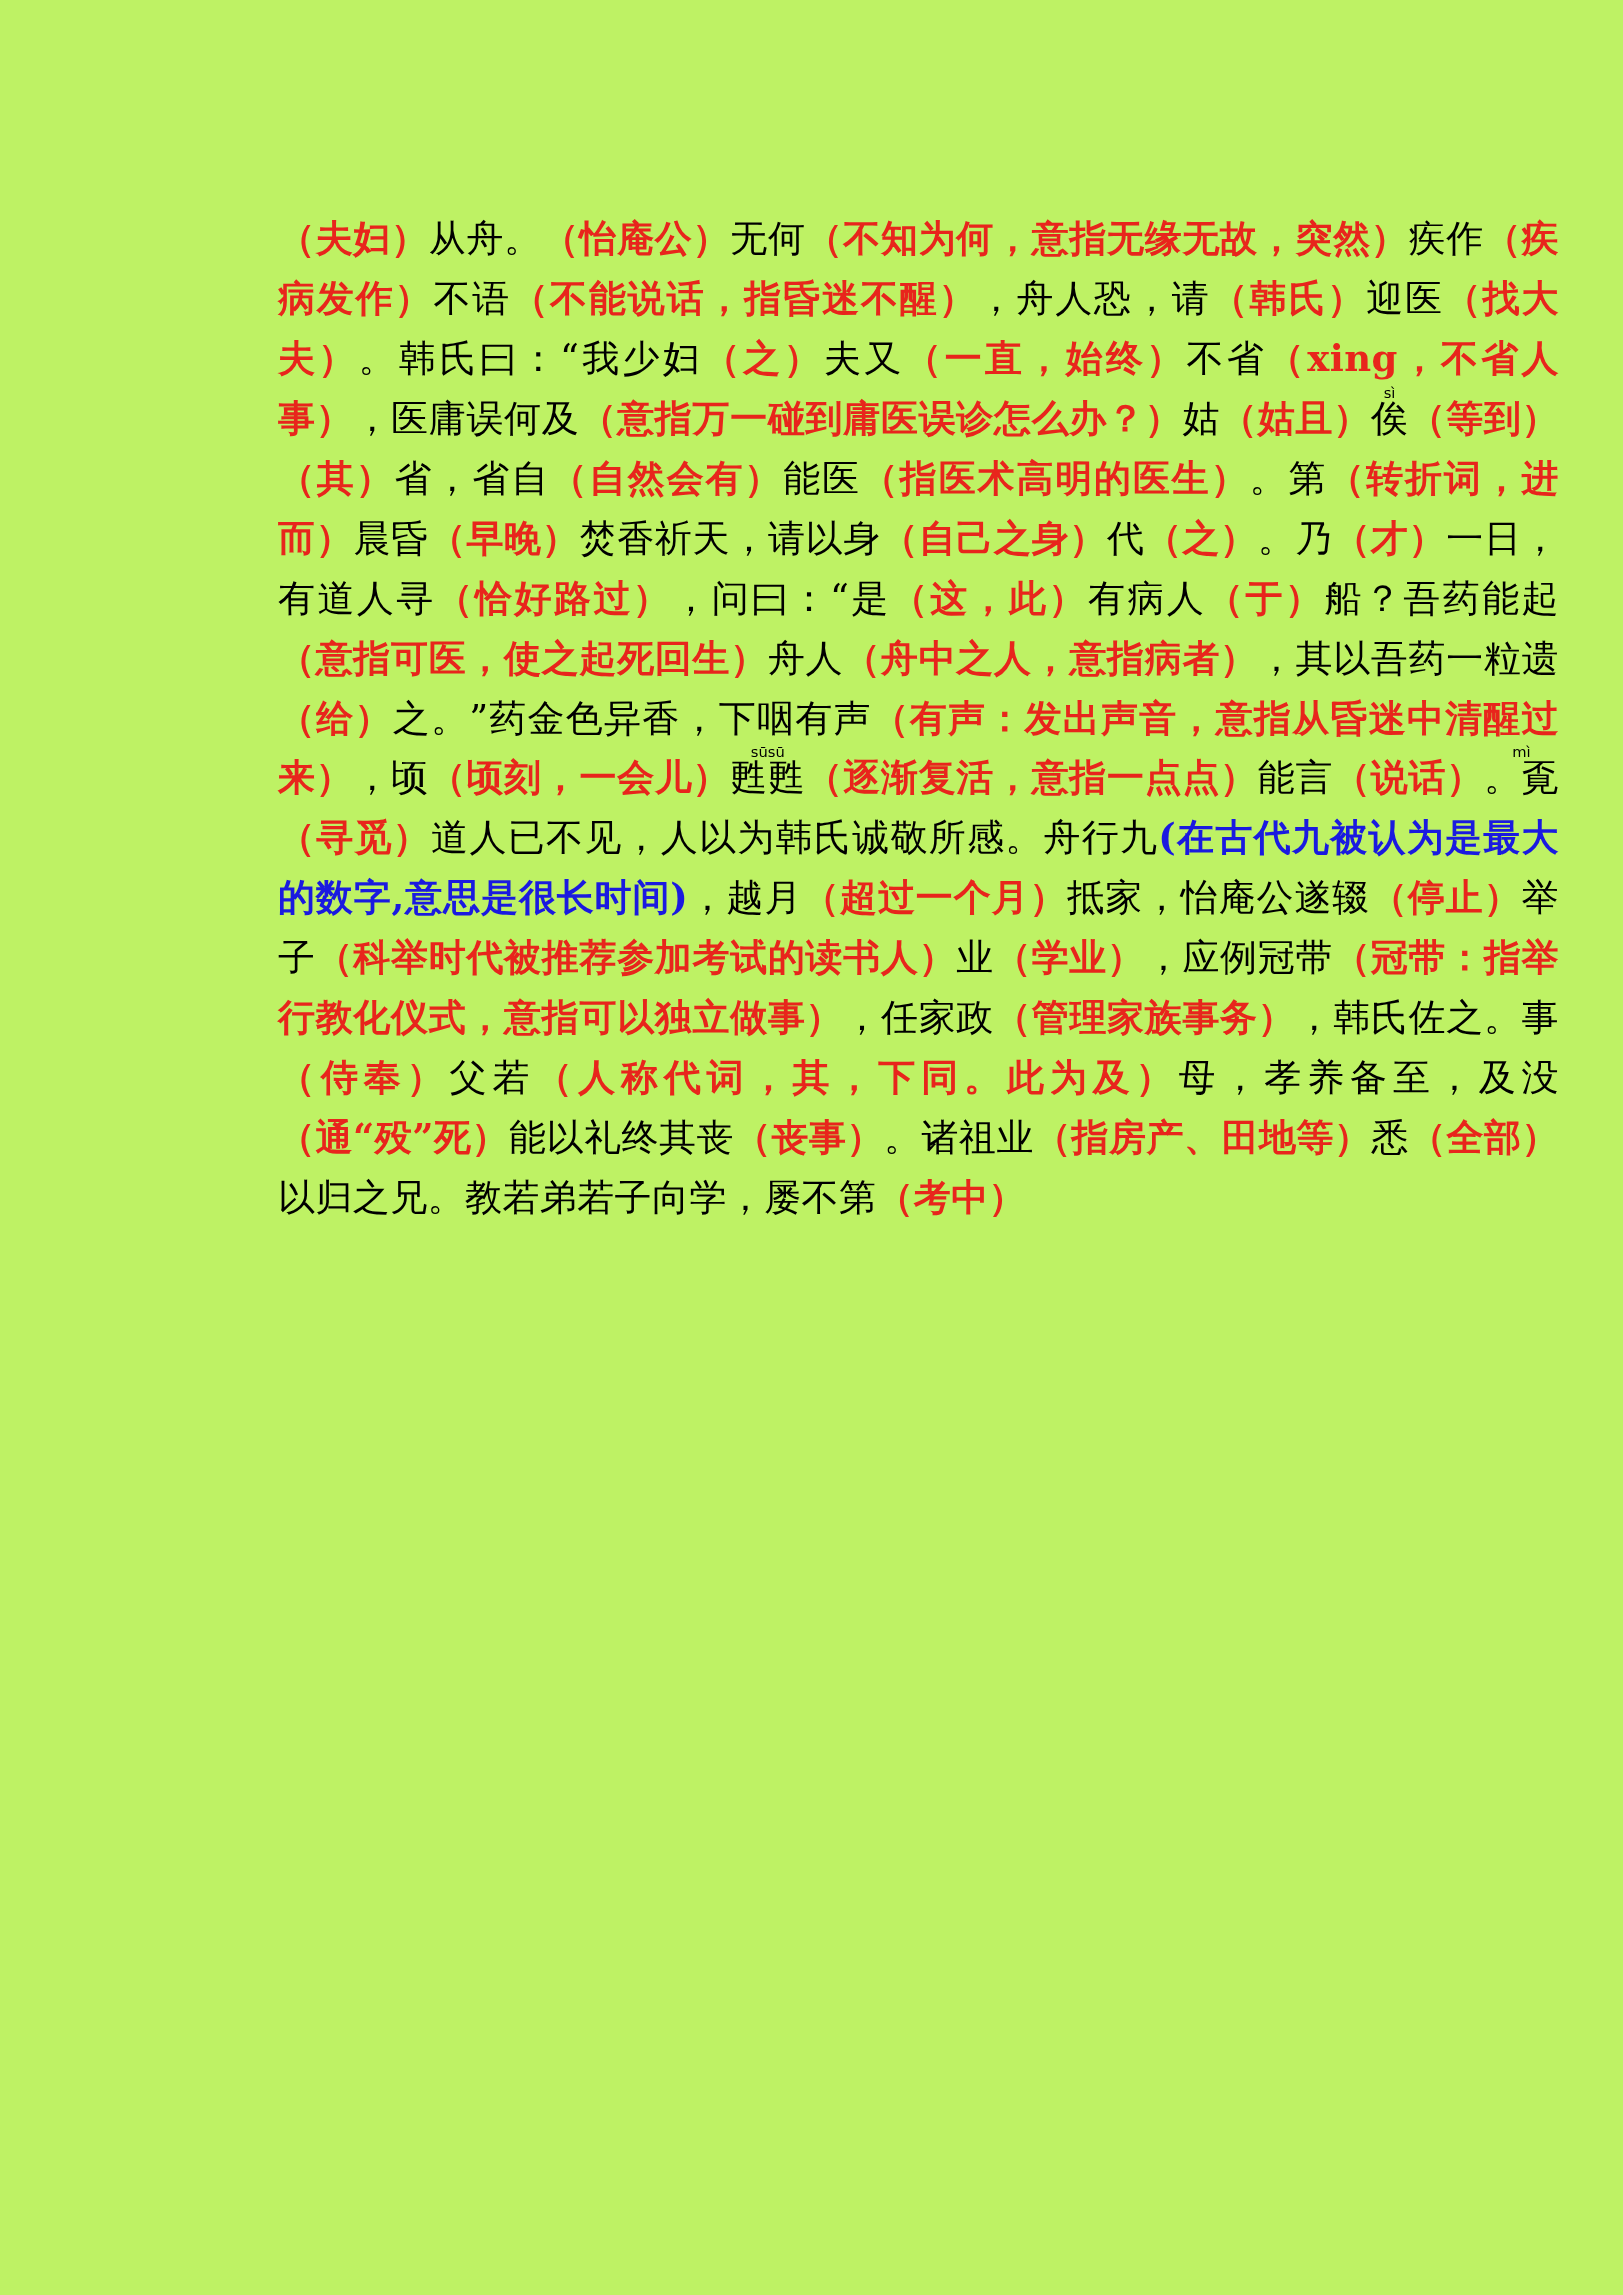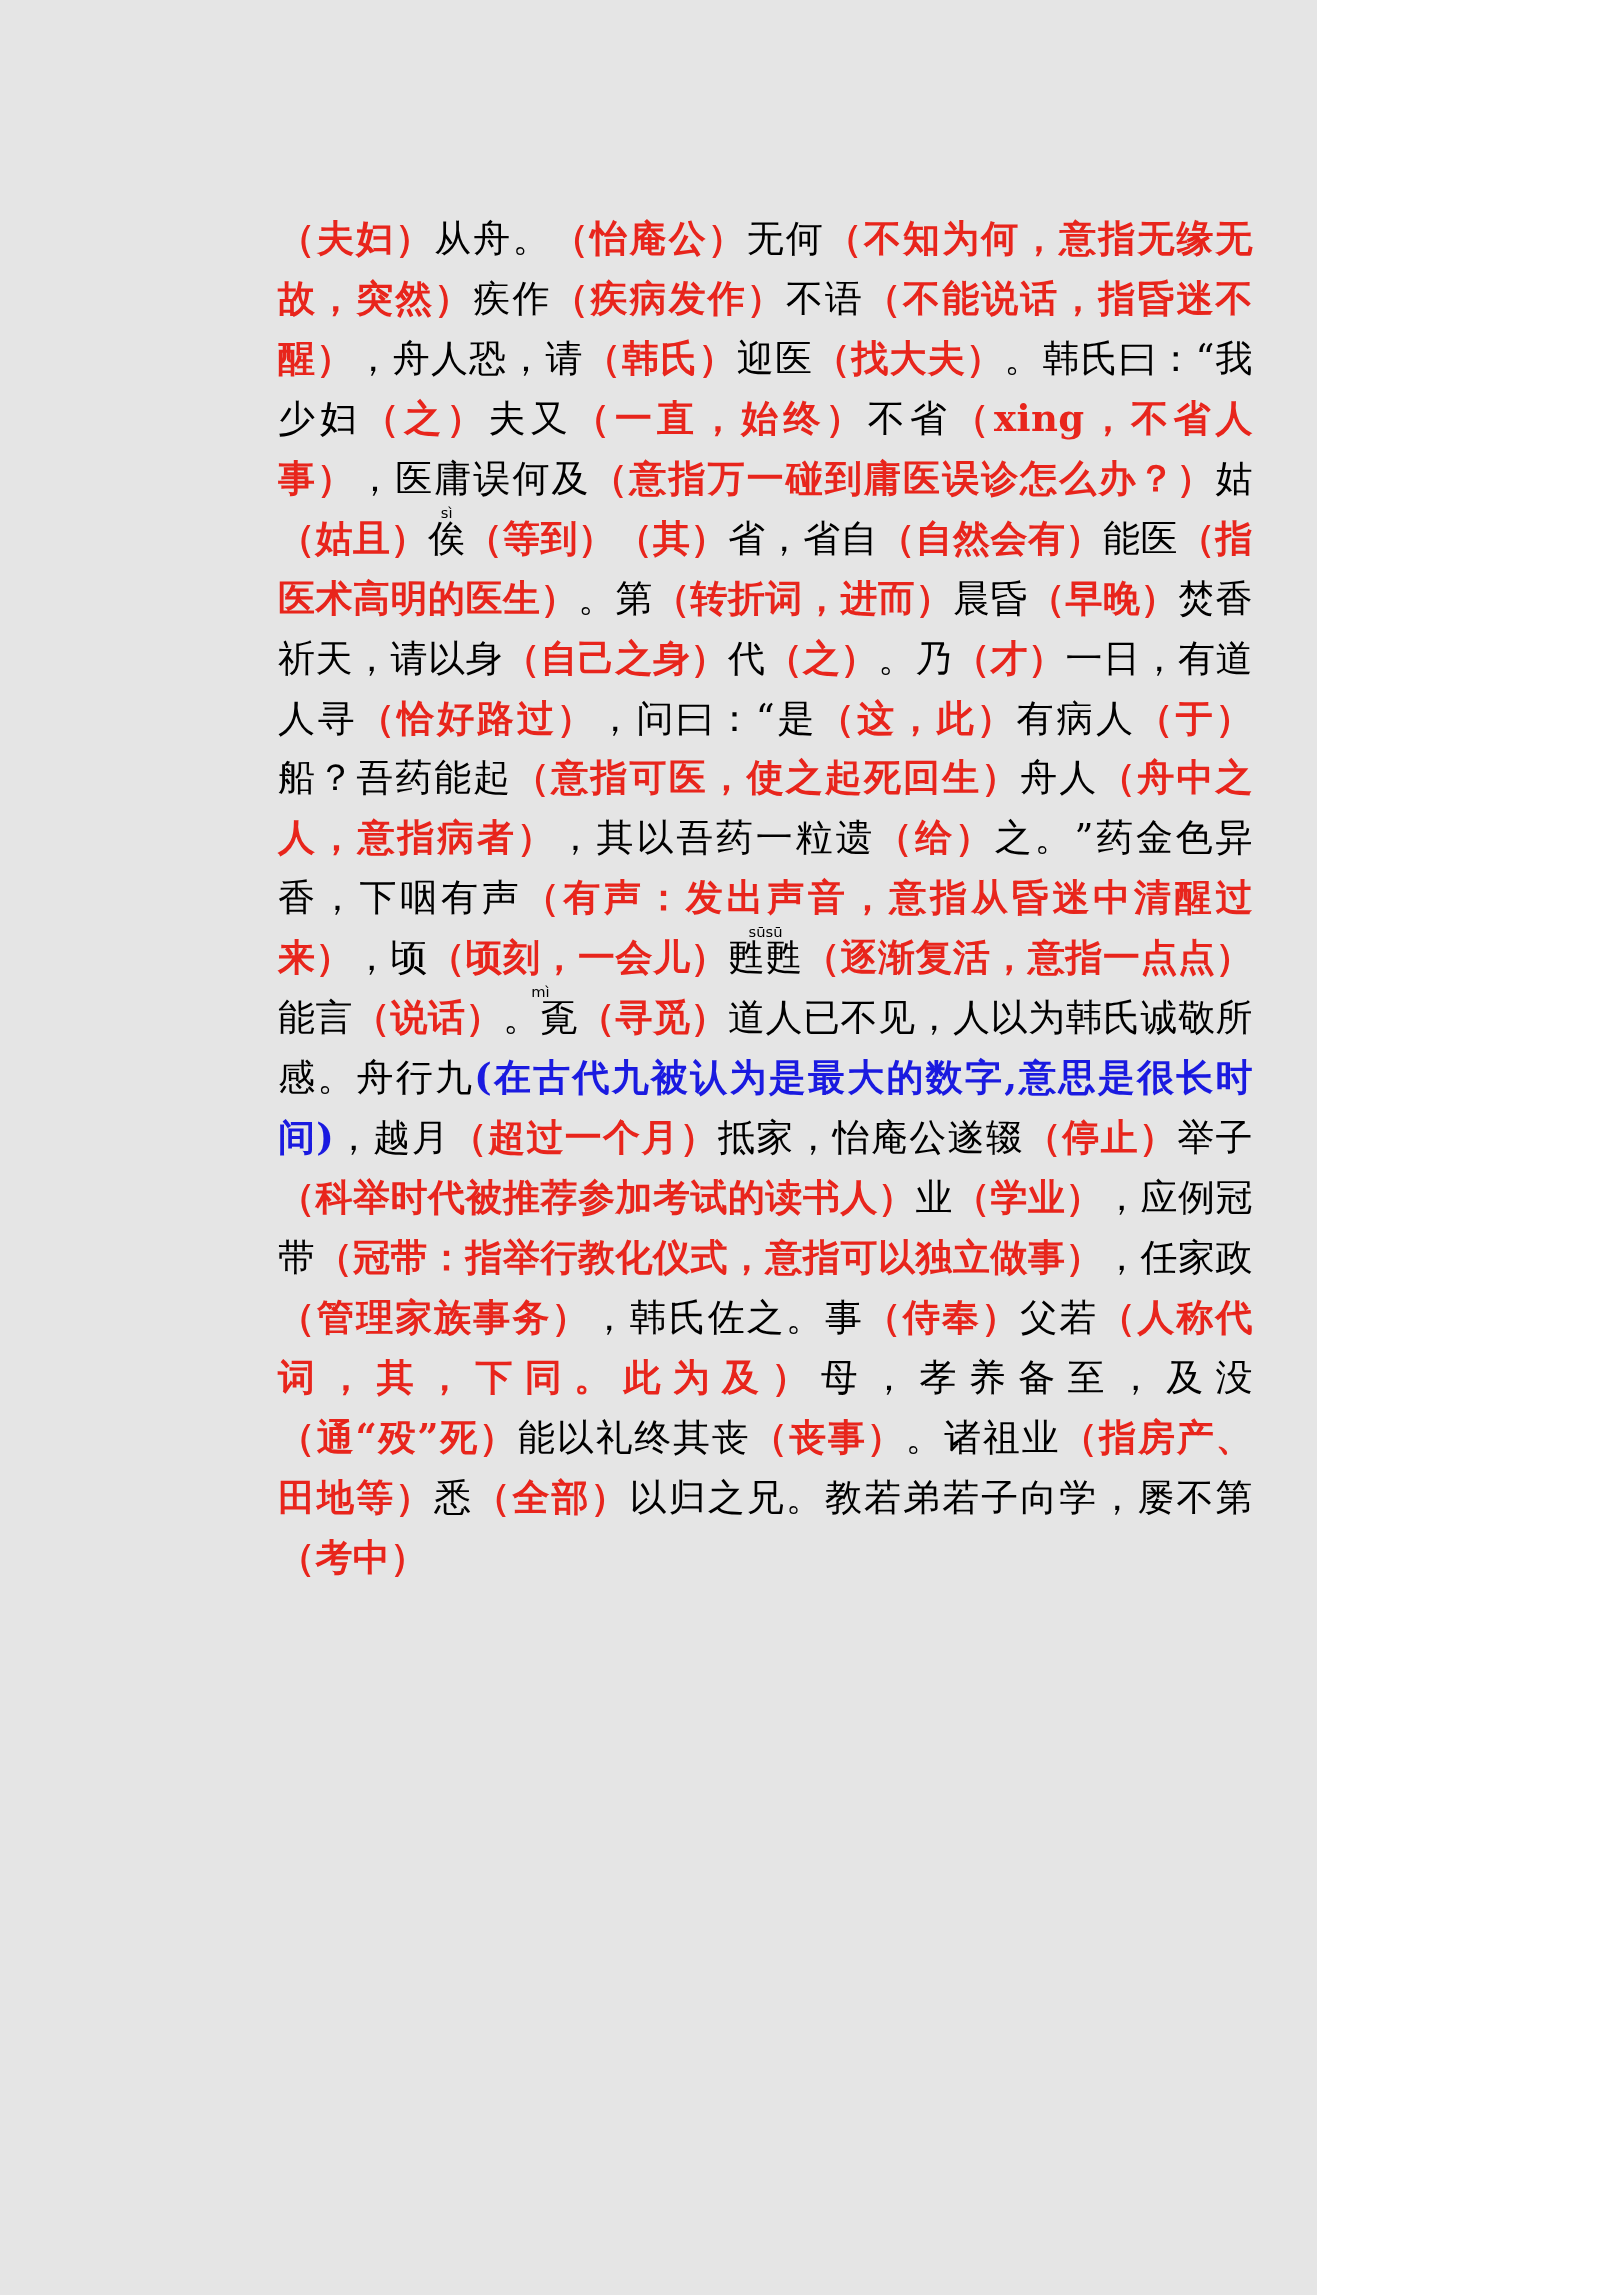--- a/index.html
+++ b/index.html
@@ -4,23 +4,23 @@
 <style>
   html, body {
     margin: 0;
     padding: 0;
     background: #ffffff;
   }
   body {
     font-family: "DejaVu Serif", "Liberation Serif", serif;
   }
   .page {
-    width: 1317px;
+    width: 1623px;
     height: 2295px;
-    background: #e5e5e5;
+    background: #bef264;
     box-sizing: border-box;
     padding: 209px 64px 0 278px;
     position: relative;
   }
   .doc-body {
     font-size: 37px;
     line-height: 1.62;
     text-align: justify;
     text-justify: inter-ideograph;
     color: #000000;

